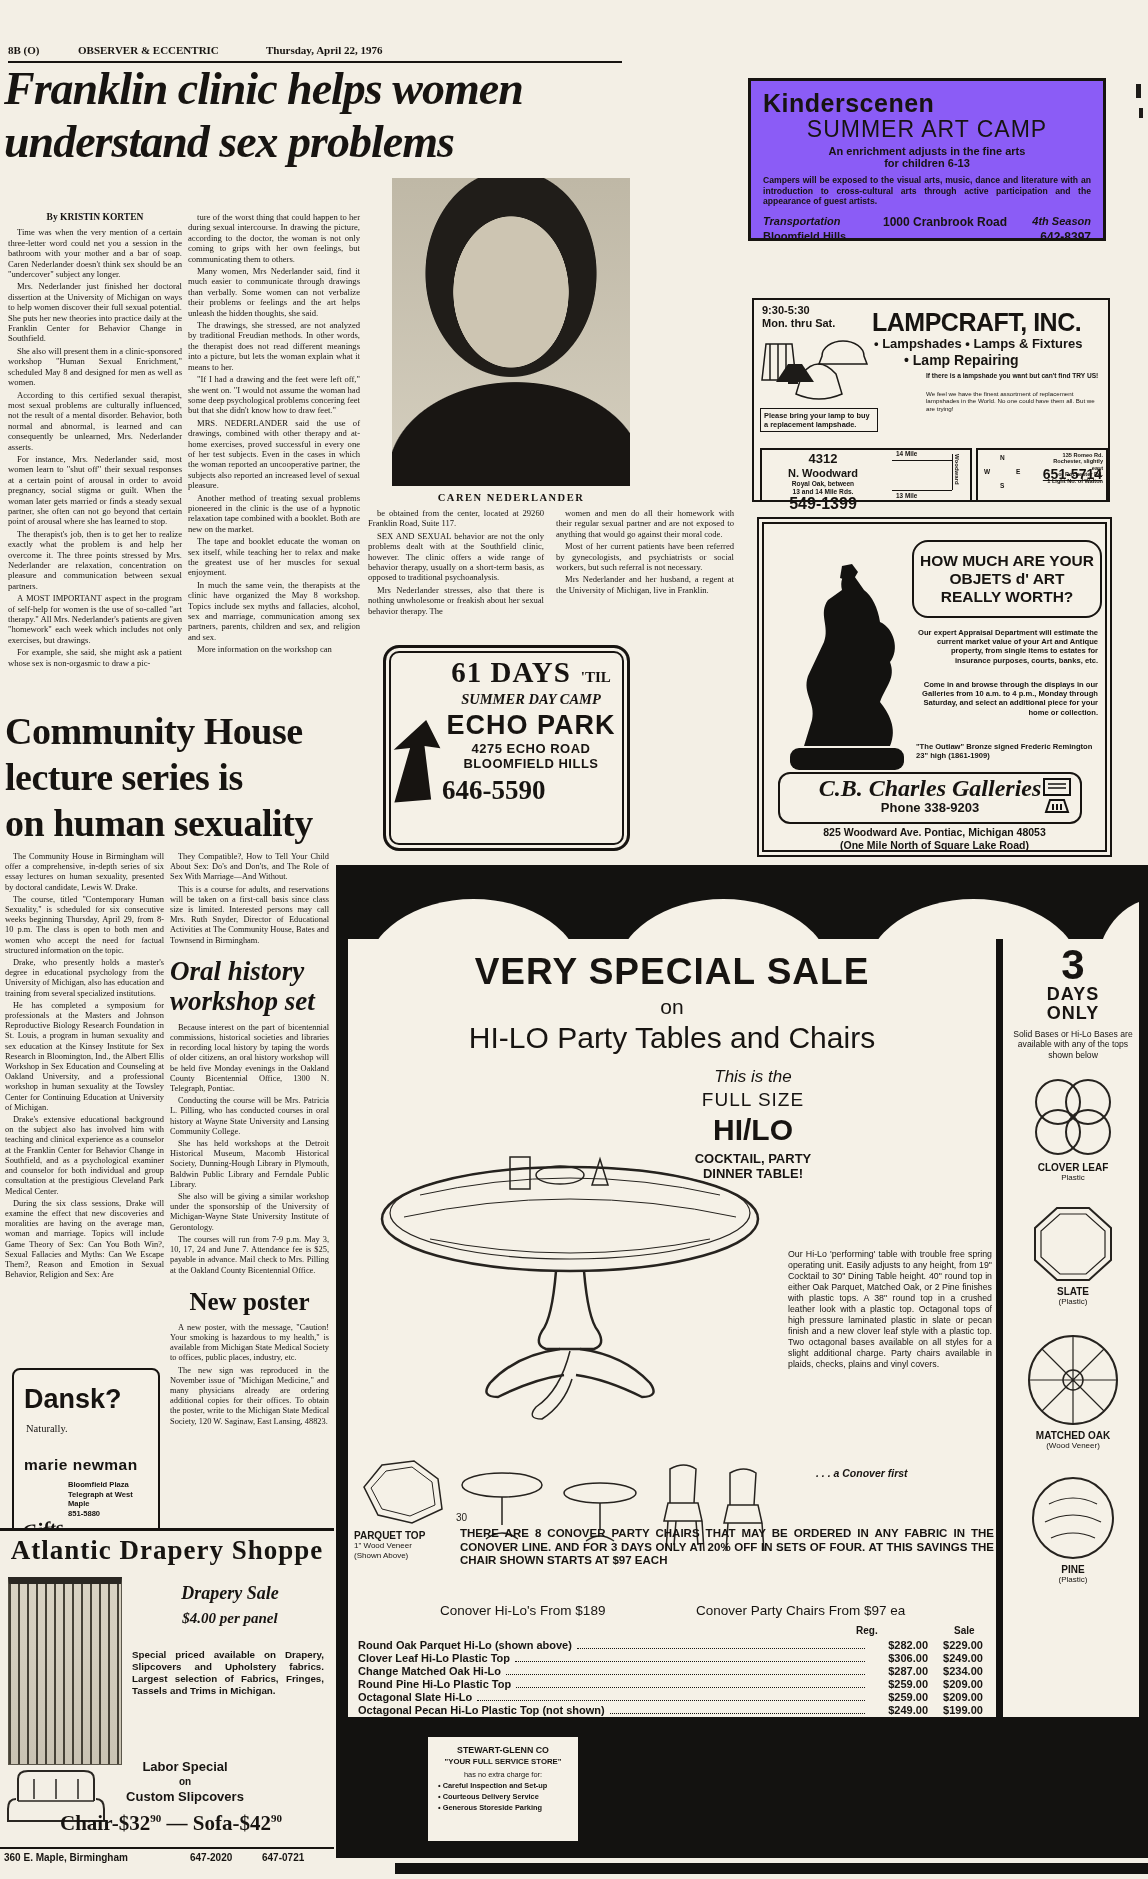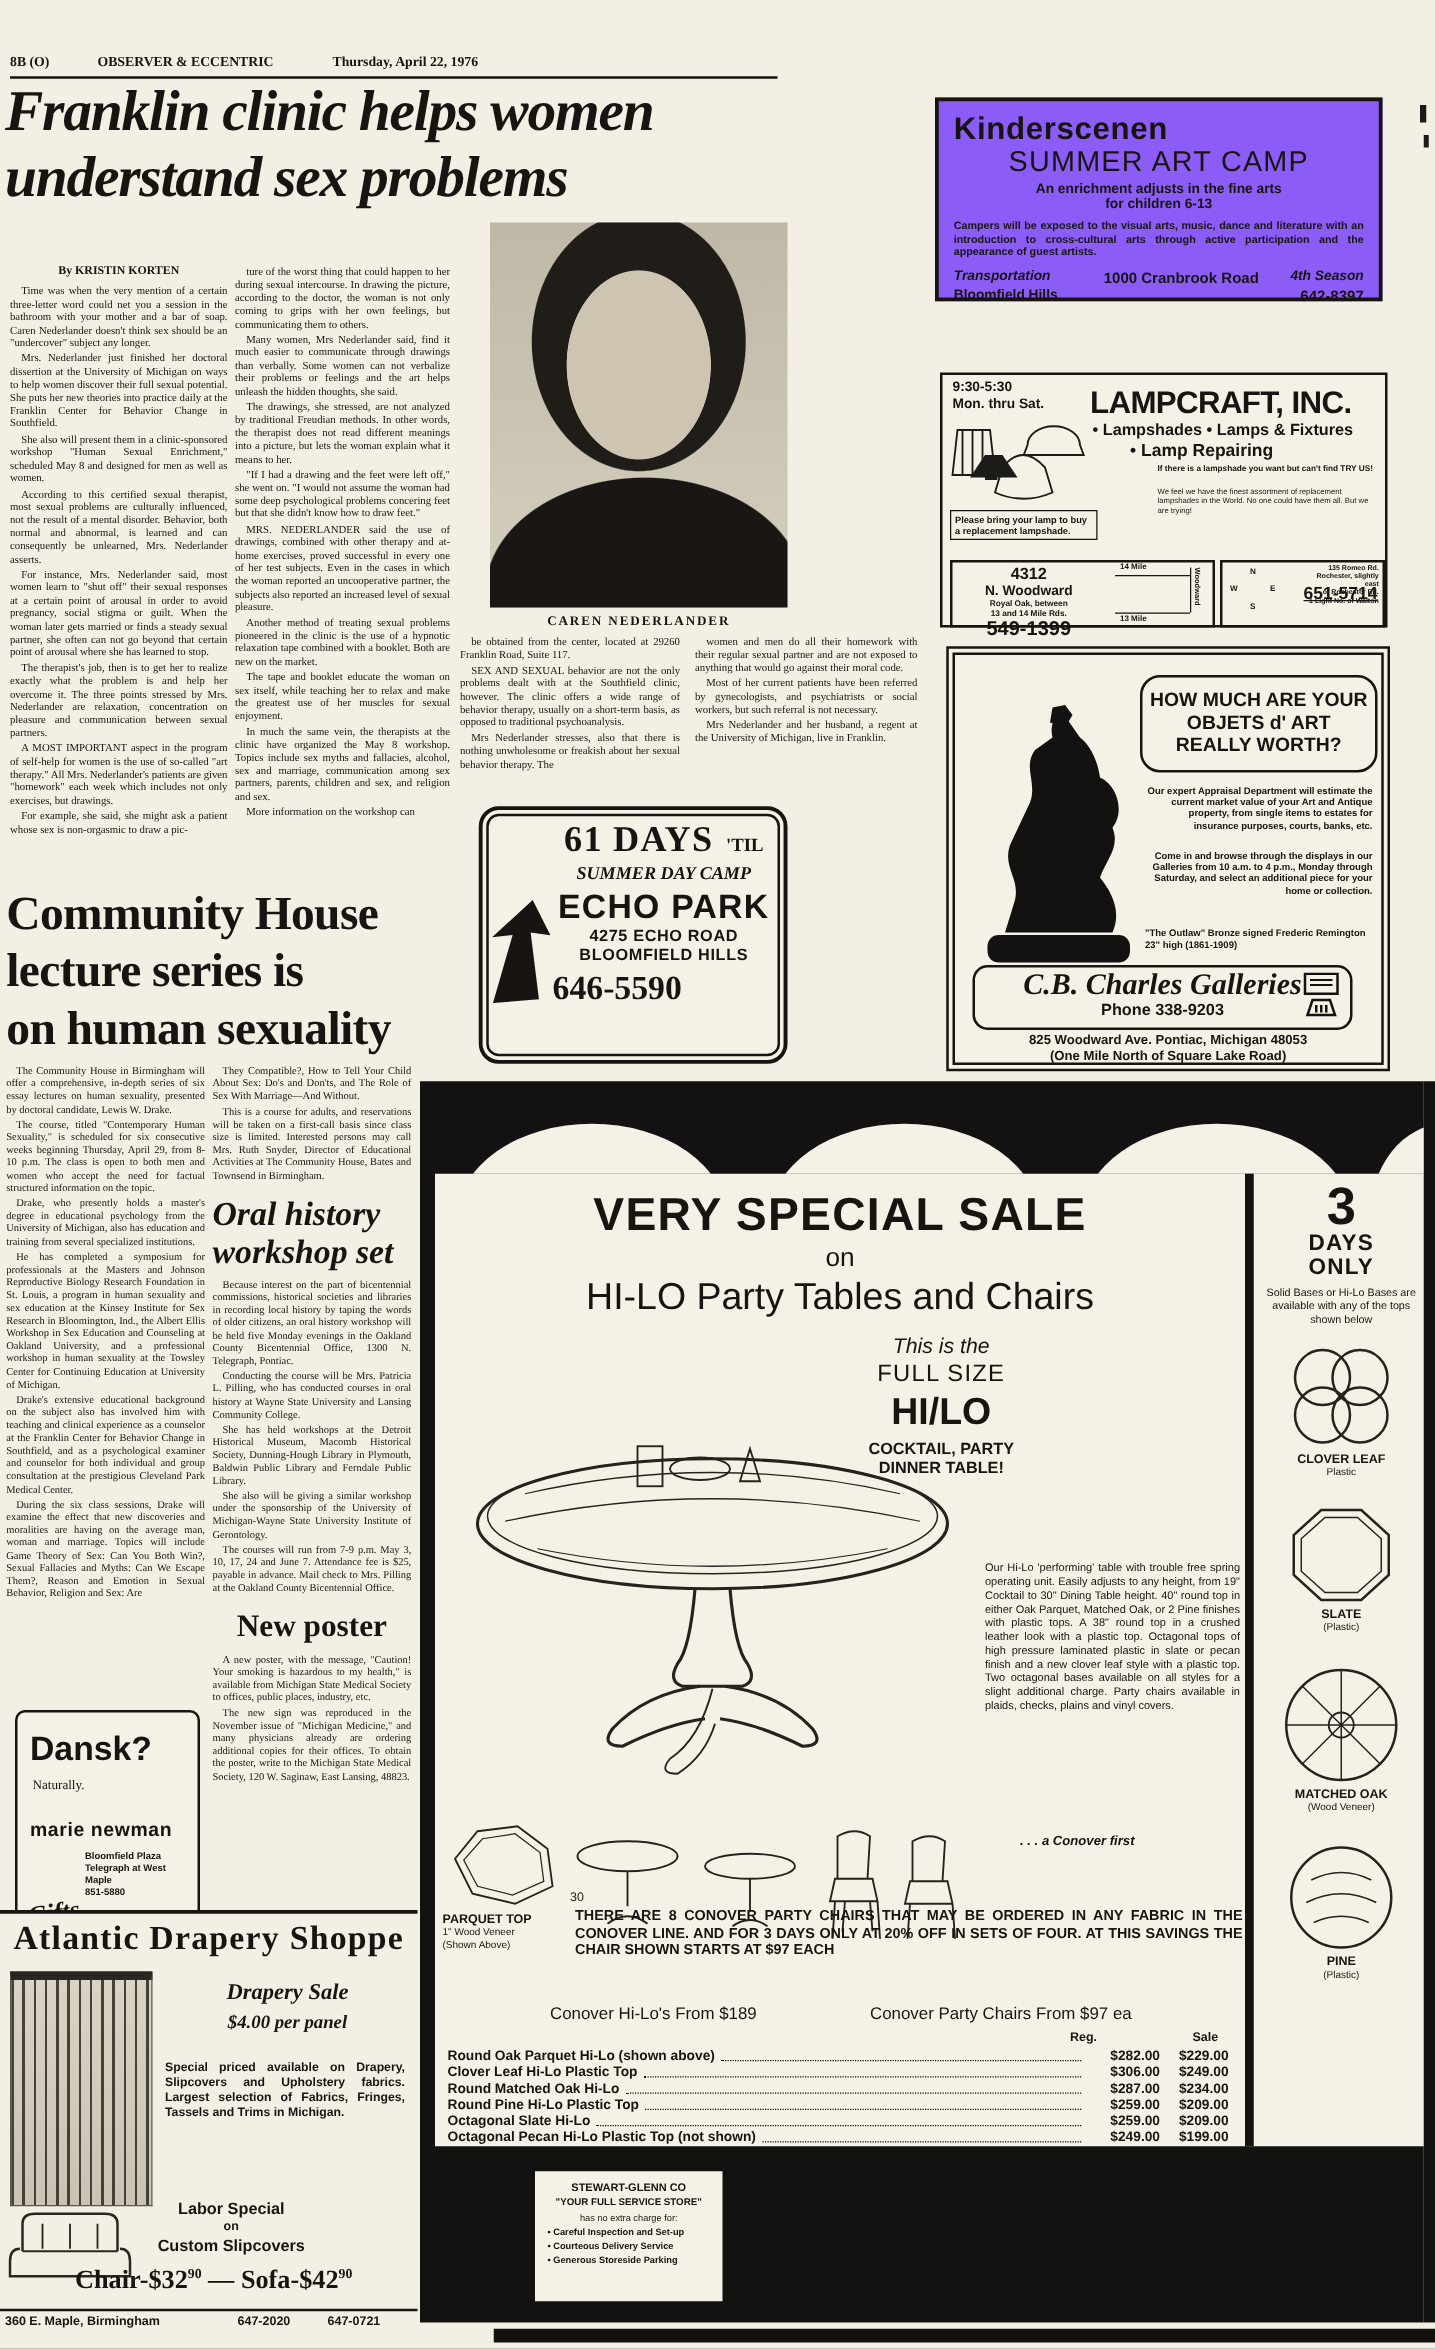--- a/index.html
+++ b/index.html
@@ -468,21 +468,21 @@
             <span class="reg">$282.00</span>
             <span class="sale">$229.00</span>
           </div>
         <div class="prow">
             <span>Clover Leaf Hi-Lo Plastic Top</span>
             <span class="dots"></span>
             <span class="reg">$306.00</span>
             <span class="sale">$249.00</span>
           </div>
         <div class="prow">
-            <span>Round Matched Oak Hi-Lo</span>
+            <span>Change Matched Oak Hi-Lo</span>
             <span class="dots"></span>
             <span class="reg">$287.00</span>
             <span class="sale">$234.00</span>
           </div>
         <div class="prow">
             <span>Round Pine Hi-Lo Plastic Top</span>
             <span class="dots"></span>
             <span class="reg">$259.00</span>
             <span class="sale">$209.00</span>
           </div>

